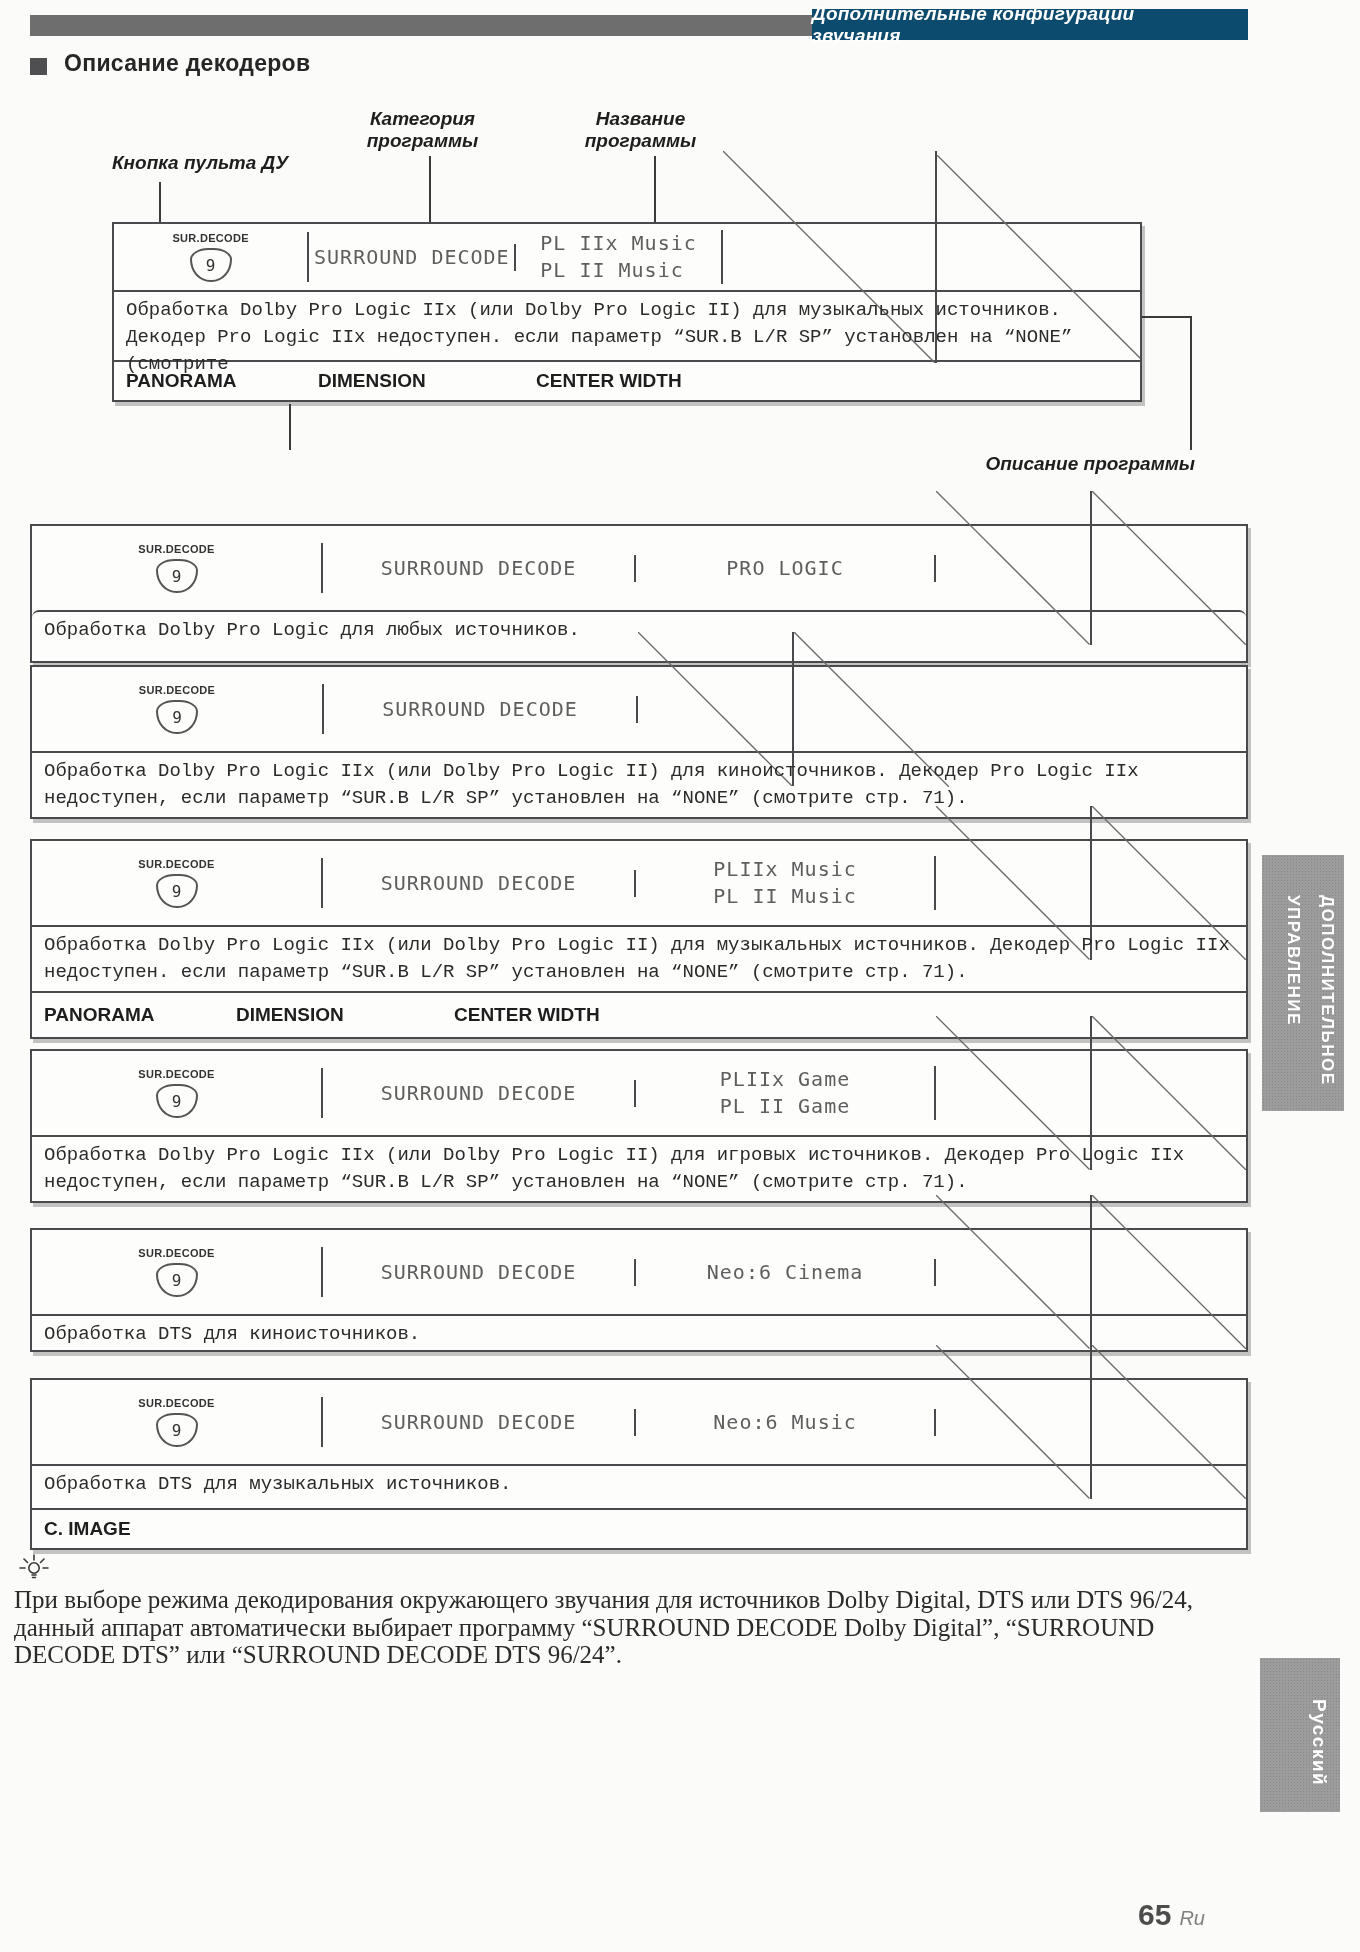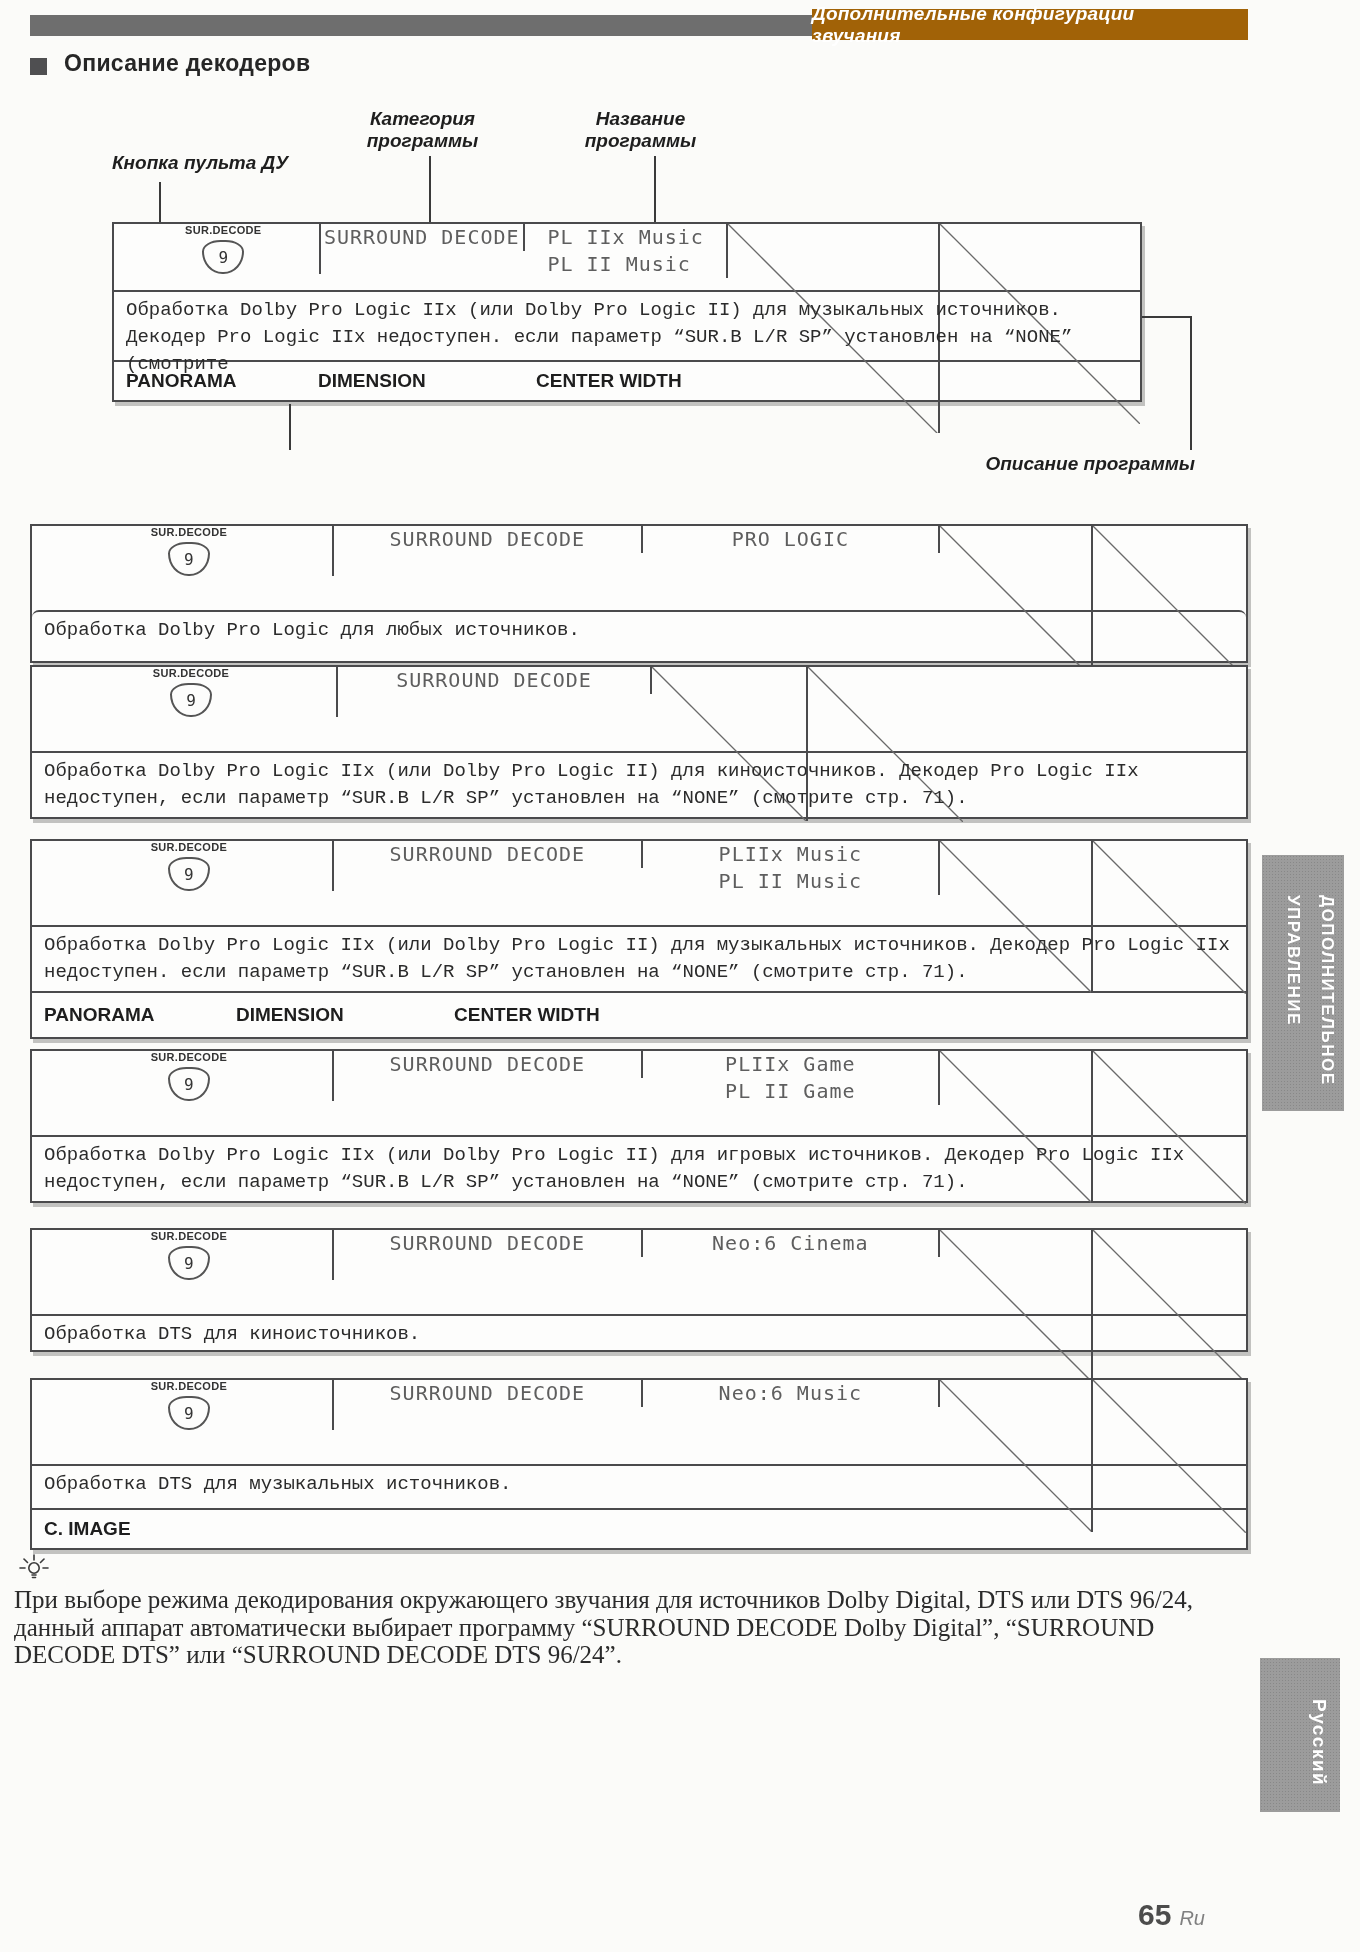--- a/index.html
+++ b/index.html
@@ -8,36 +8,36 @@
     position:relative; width:1360px; height:1952px;
     background:#fbfbf9;
     font-family:"Liberation Sans", sans-serif;
     color:#222; overflow:hidden;
   }
   .abs{position:absolute;}
   .pre{white-space:pre-line;}
 
   
   .bar-light{left:30px; top:15px; width:1215px; height:21px; background:#6e6e6e;}
-  .bar-dark{left:812px; top:9px; width:436px; height:31px; background:#a16207;
+  .bar-dark{left:812px; top:9px; width:436px; height:31px; background:#0c4a6e;
     display:flex; align-items:center; justify-content:flex-end; padding-right:24px; box-sizing:border-box;}
   .bar-dark span{color:#fff; font-size:19px; font-weight:bold; font-style:italic; letter-spacing:.2px;}
 
   .title-bullet{left:30px; top:58px; width:17px; height:17px; background:#4f4f51;}
   .page-title{left:64px; top:50px; font-size:23px; font-weight:bold; color:#262626; letter-spacing:.3px;}
 
   
   .callout{font-size:19px; font-weight:bold; color:#1e1e1e; line-height:22px; text-align:center;font-style:italic;}
   .vline{position:absolute; width:2px; background:#3a3a3a;}
   .hline{position:absolute; height:2px; background:#3a3a3a;}
 
   
   .dtable{position:absolute; border:2px solid #4a4a4c; background:#fdfdfc;
     box-shadow:3px 4px 0 rgba(125,125,122,.45); box-sizing:border-box;}
-  .drow{display:flex; align-items:flex-start;margin-left:14px;}
+  .drow{display:flex; align-items:center;}
   .cell{box-sizing:border-box; border-right:2px solid #4a4a4c; display:flex;
     align-items:center; justify-content:center; flex-direction:column;}
   .cell:last-child{border-right:none;}
   .lcd{font-family:"DejaVu Sans Mono", monospace; color:#5e5e5e; font-size:20px;
     line-height:27px; letter-spacing:1px; text-align:left;}
   .btn-caption{font-size:11px; color:#333; letter-spacing:.3px; margin-bottom:4px; font-weight:bold;}
   .key-shape{width:42px; height:34px; border:2px solid #555; box-sizing:border-box;
     border-radius:45% 45% 50% 50% / 35% 35% 68% 68%;
     display:flex; align-items:center; justify-content:center;
     font-family:"DejaVu Sans Mono", monospace; font-size:16px; color:#333;}

